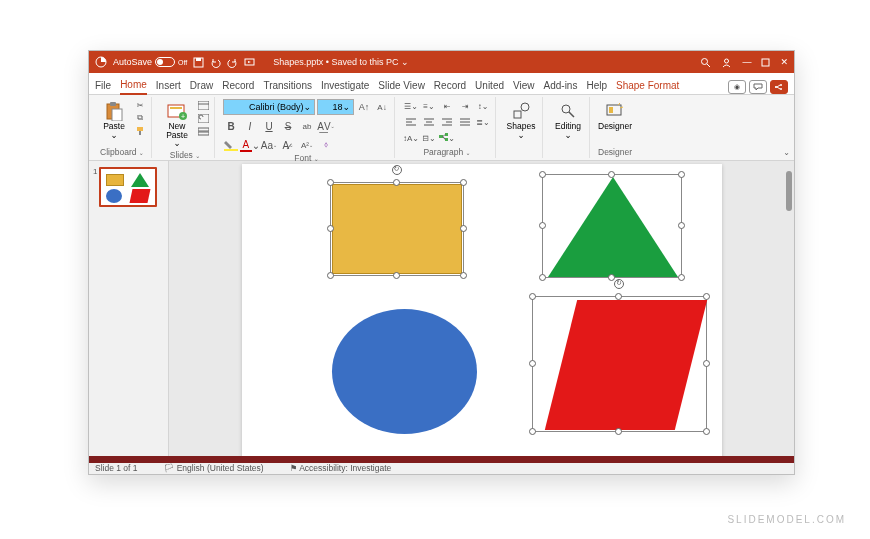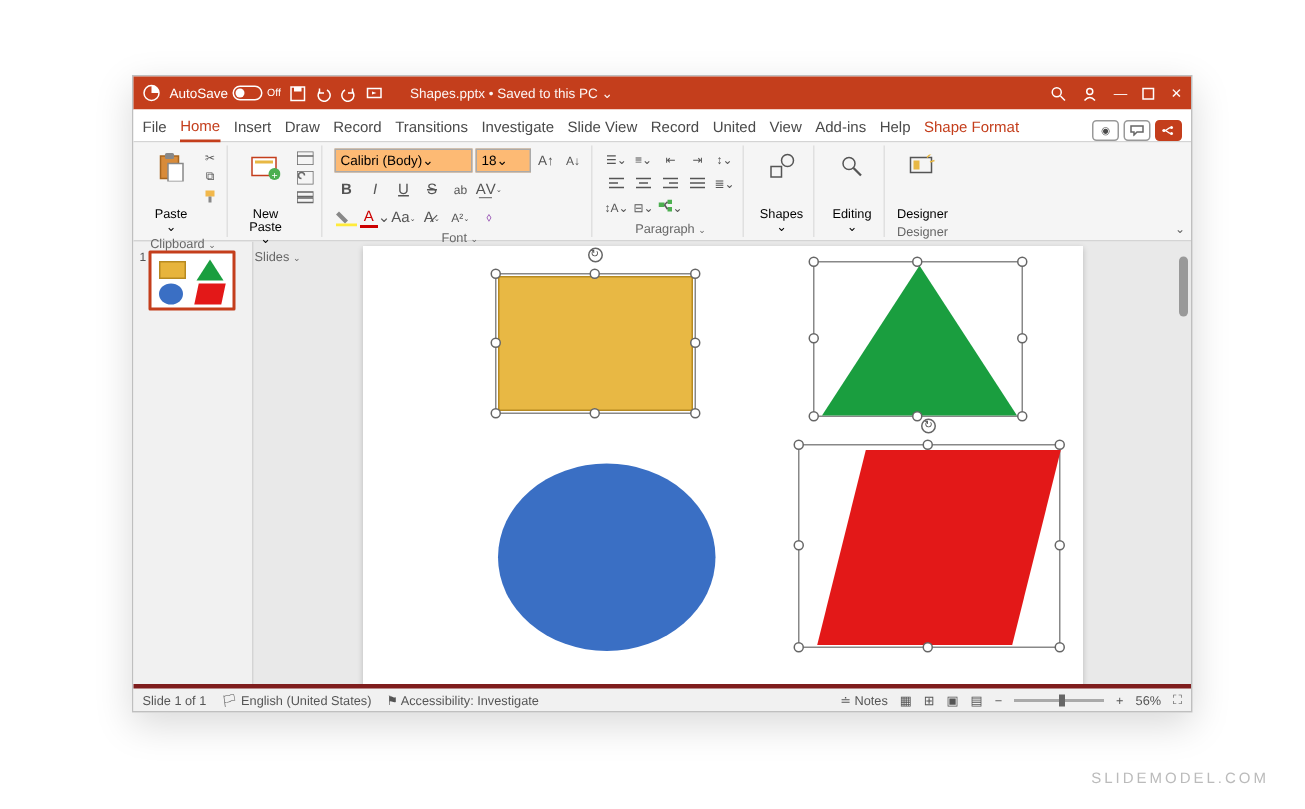--- a/index.html
+++ b/index.html
@@ -20,27 +20,27 @@
 .tabs .tab.context { color: #c43e1c; }
 .tabs .tabrow-right { margin-left: auto; display: flex; gap: 3px; align-items: center; }
 .tabright-btn { border: 1px solid #999; border-radius: 3px; width: 18px; height: 14px; display: flex; align-items: center; justify-content: center; font-size: 7px; }
 .tabright-btn.red { background: #c43e1c; color: #fff; border-color: #c43e1c; }
 .ribbon { background: #f5f5f5; border-bottom: 1px solid #d4d4d4; height: 66px; display: flex; padding: 2px 4px; gap: 4px; position: relative; }
 .ribbon-group { display: flex; flex-direction: column; align-items: center; padding: 0 4px; border-right: 1px solid #e0e0e0; }
 .ribbon-group:last-of-type { border-right: none; }
 .ribbon-group .controls { flex: 1; display: flex; align-items: flex-start; gap: 2px; padding-top: 2px; }
 .ribbon-group .label { font-size: 8.5px; color: #666; padding-bottom: 1px; }
 .ribbon-group .label .dd { font-size: 6px; }
-.big-btn { display: flex; flex-direction: column; align-items: center; gap: 17px; padding: 2px; width: 34px; }
+.big-btn { display: flex; flex-direction: column; align-items: center; gap: 1px; padding: 2px; width: 34px; }
 .big-btn .icon { width: 20px; height: 20px; display: flex; align-items: center; justify-content: center; }
 .big-btn .lbl { font-size: 8.5px; text-align: center; line-height: 1; }
 .small-stack { display: flex; flex-direction: column; gap: 1px; }
 .small-btn { width: 14px; height: 12px; display: flex; align-items: center; justify-content: center; font-size: 8px; color: #555; }
 .font-row1 { display: flex; gap: 2px; align-items: center; }
-.font-combo { border: 1px solid #aaa; background: #fdba74; height: 16px; font-size: 9px; padding: 0 3px; display: flex; align-items: center; justify-content: flex-start; }
+.font-combo { border: 1px solid #aaa; background: #7dd3fc; height: 16px; font-size: 9px; padding: 0 3px; display: flex; align-items: center; justify-content: flex-end; }
 .font-combo.name { width: 92px; }
 .font-combo.size { width: 37px; }
 .font-row2 { display: flex; gap: 3px; align-items: center; margin-top: 3px; }
 .font-btn { width: 16px; height: 16px; display: flex; align-items: center; justify-content: center; font-size: 10px; color: #555; }
 .font-col { display: flex; flex-direction: column; }
 .para-grid { display: flex; flex-direction: column; gap: 2px; }
 .para-row { display: flex; gap: 2px; }
 .para-btn { width: 16px; height: 14px; display: flex; align-items: center; justify-content: center; font-size: 8px; color: #555; }
 .color-bar { width: 12px; height: 2px; display: block; }
 .collapse-caret { position: absolute; right: 4px; bottom: 3px; font-size: 8px; color: #666; }
@@ -60,21 +60,21 @@
 .shape-rect { position: absolute; left: 90px; top: 20px; width: 130px; height: 90px; background: #e8b844; border: 1px solid #b78a20; }
 .shape-circle { position: absolute; left: 90px; top: 145px; width: 145px; height: 125px; background: #3a6fc4; border-radius: 50%; }
 .sel-box { position: absolute; border: 1px solid #888; }
 .handle { position: absolute; width: 7px; height: 7px; background: #fff; border: 1px solid #666; border-radius: 50%; }
 .h-tl { left: -4px; top: -4px; } .h-tr { right: -4px; top: -4px; }
 .h-bl { left: -4px; bottom: -4px; } .h-br { right: -4px; bottom: -4px; }
 .h-tm { left: calc(50% - 4px); top: -4px; } .h-bm { left: calc(50% - 4px); bottom: -4px; }
 .h-ml { left: -4px; top: calc(50% - 4px); } .h-mr { right: -4px; top: calc(50% - 4px); }
 .rotate-h { position: absolute; left: calc(50% - 5px); top: -18px; width: 10px; height: 10px; border: 1px solid #666; border-radius: 50%; background: #fff; }
 .rotate-h::after { content: "↻"; font-size: 7px; position: absolute; top: -1px; left: 1px; color: #555; }
-.statusbar { height: 18px; background: #f1f1f1; border-top: 3px solid #7f1d1d; display: flex; align-items: center; padding: 0 6px; font-size: 8.5px; color: #555; gap: 10px; }
+.statusbar { height: 18px; background: #f1f1f1; border-top: 7px solid #7f1d1d; display: flex; padding: 0 6px; font-size: 8.5px; color: #555; gap: 26px; }
 .statusbar .right { margin-left: auto; display: flex; align-items: center; gap: 8px; }
 .zoom-slider { width: 60px; height: 2px; background: #aaa; position: relative; }
 .zoom-slider .knob { position: absolute; left: 30px; top: -3px; width: 4px; height: 8px; background: #666; }
 .watermark { position: absolute; right: 24px; bottom: 14px; font-size: 10px; letter-spacing: 2px; color: #bbb; }
 svg { display: block; }
 </style>
 </head>
 <body>
 
 <div class="window">
@@ -463,31 +463,17 @@
       <div class="scrollbar">
           <div class="thumb-sb"></div>
         </div>
     </div>
   </div>
 
   <div class="statusbar">
     <span>Slide 1 of 1</span>
     <span>🏳 <span>English (United States)</span></span>
     <span>⚑ <span>Accessibility: Investigate</span></span>
-    <div class="right">
-      <span>≐ <span>Notes</span></span>
-      <span>▦</span>
-      <span>⊞</span>
-      <span>▣</span>
-      <span>▤</span>
-      <span>−</span>
-      <span class="zoom-slider">
-          <span class="knob"></span>
-        </span>
-      <span>+</span>
-      <span>56%</span>
-      <span>⛶</span>
-    </div>
   </div>
 
 </div>
 
 <div class="watermark">SLIDEMODEL.COM</div>
 
 </body></html>

